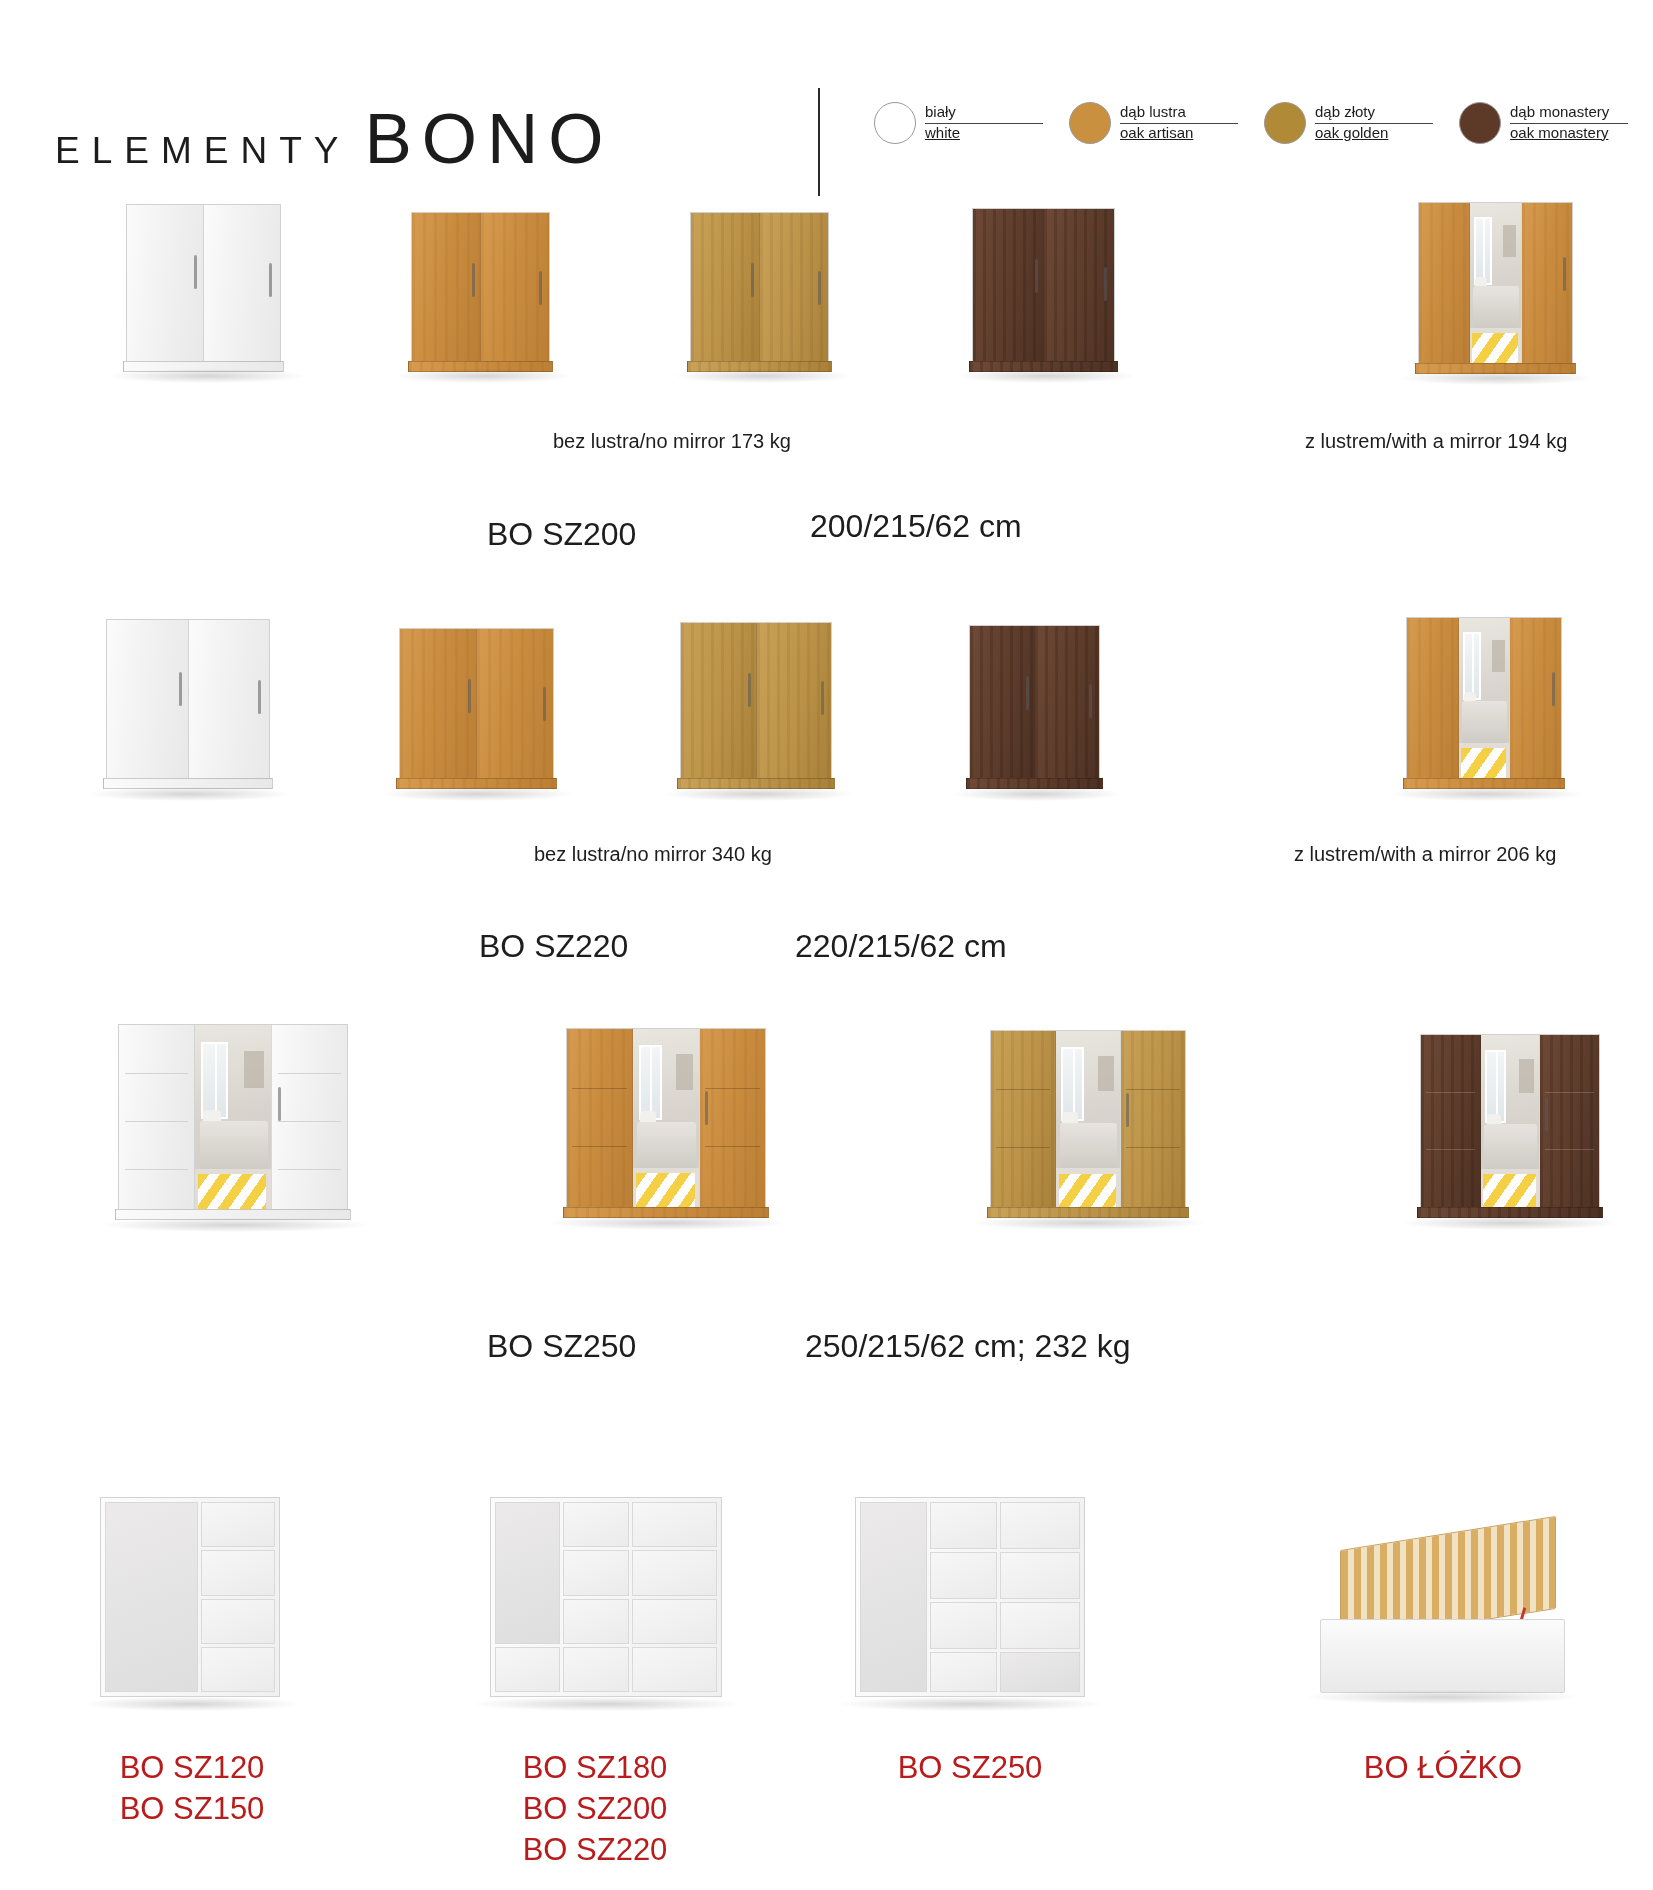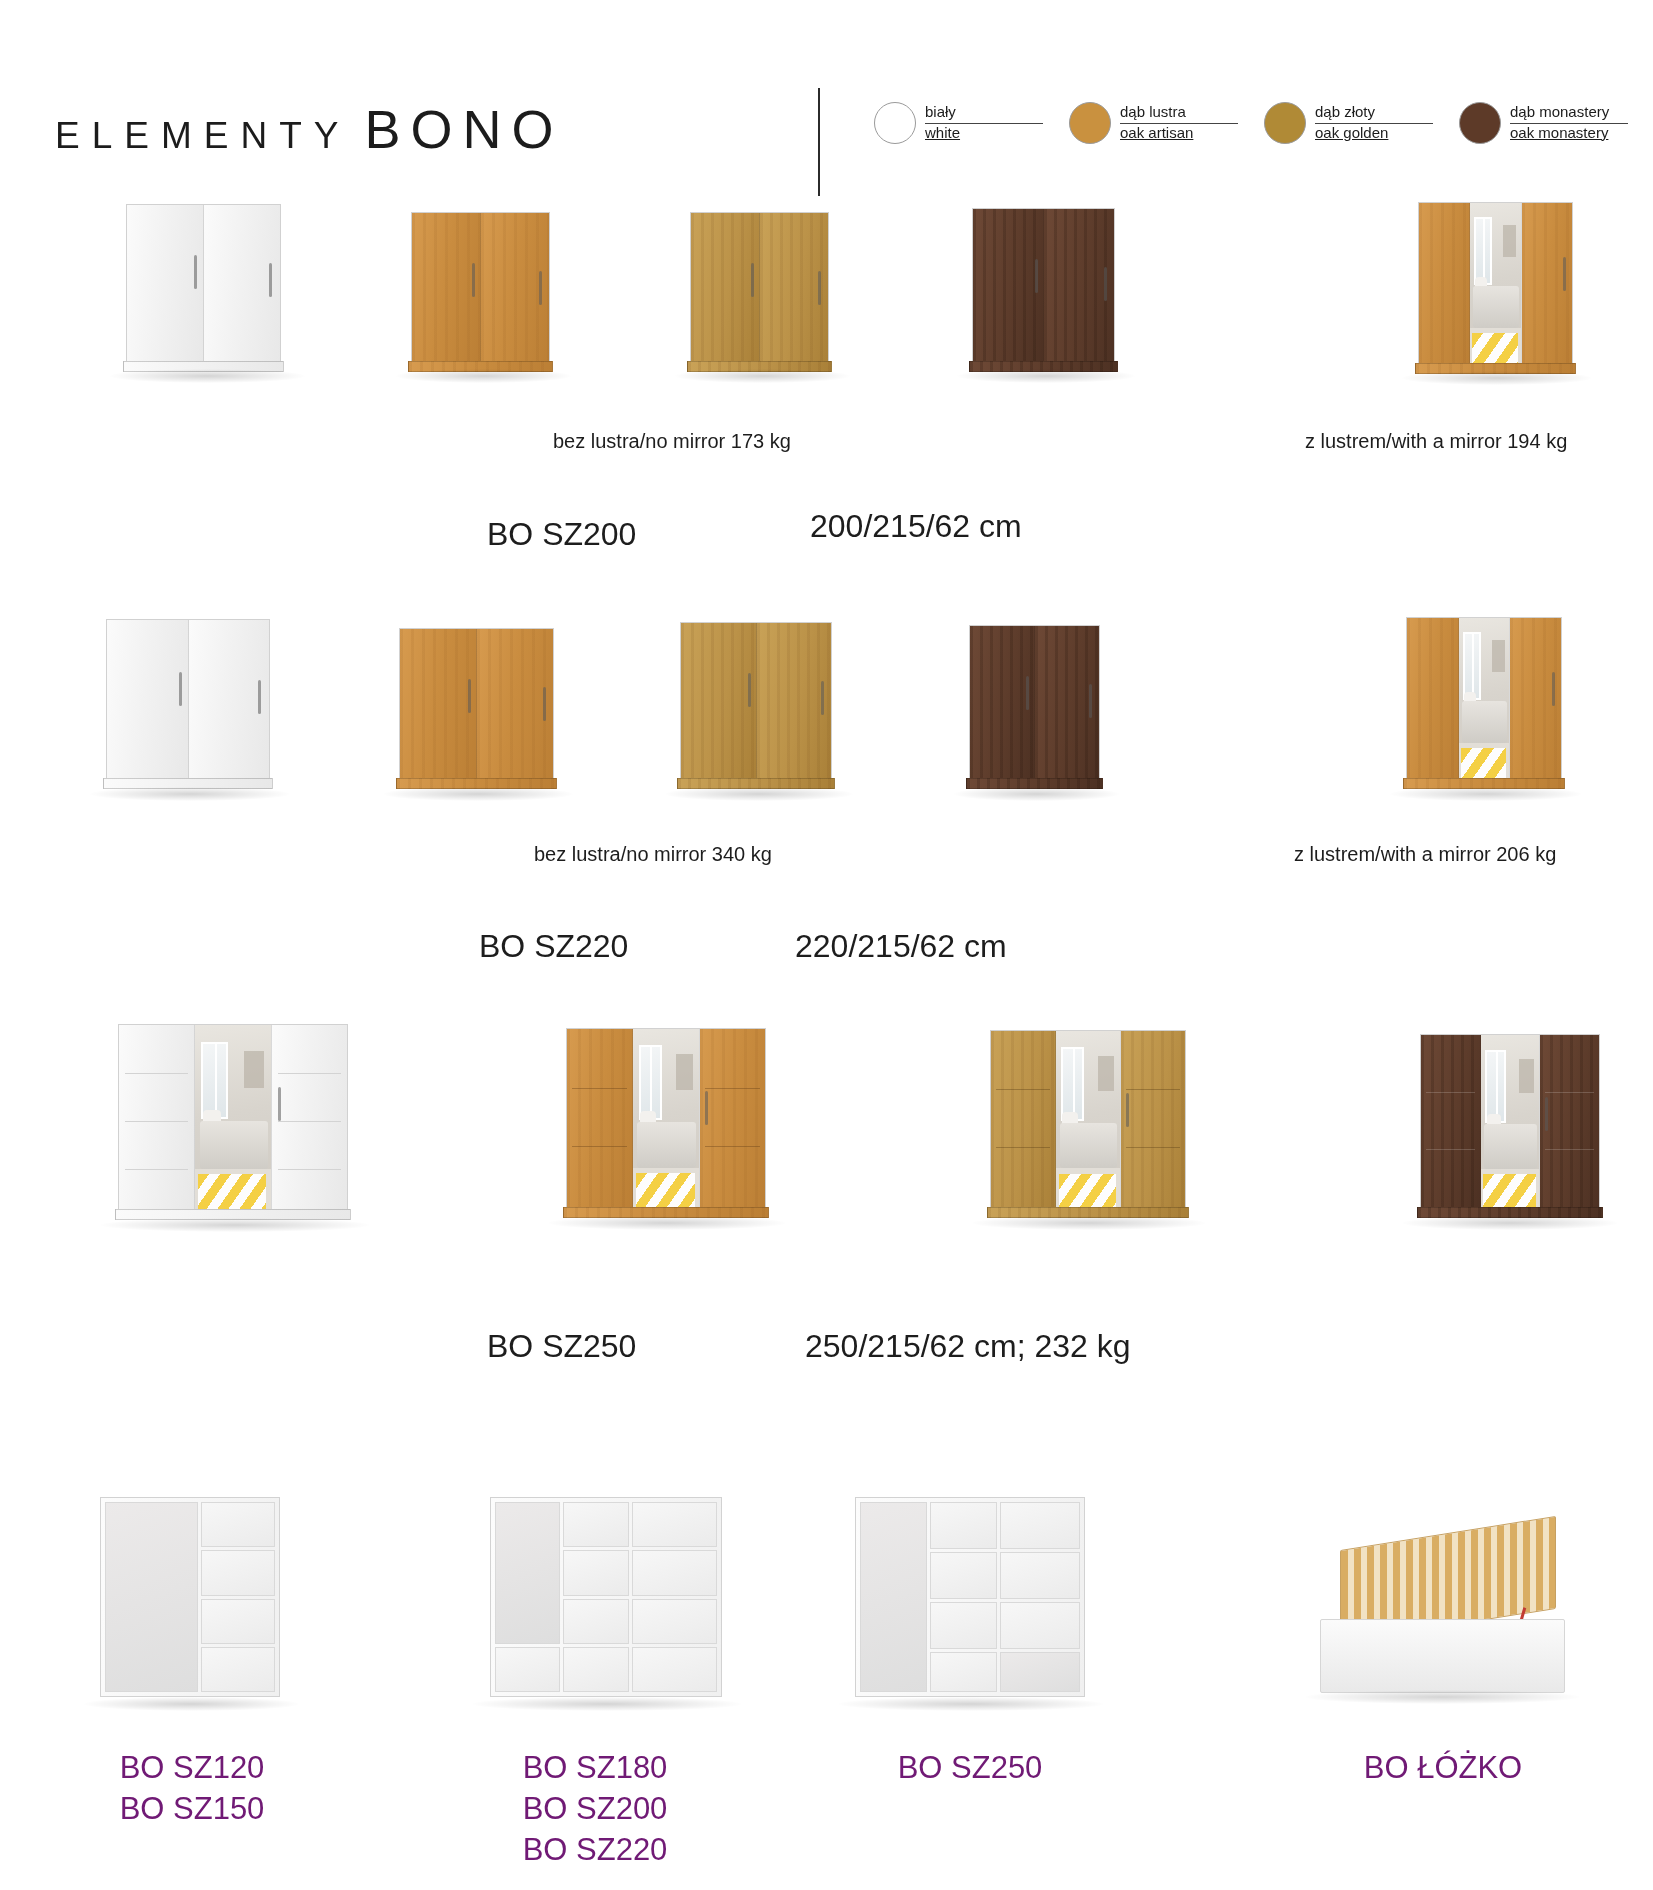--- a/index.html
+++ b/index.html
@@ -35,21 +35,21 @@
     font-size: 52px;
     font-weight: 300;
     letter-spacing: 0.5px;
   }
   .brand .elementy {
     font-size: 37px;
     letter-spacing: 12px;
     font-weight: 400;
   }
   .brand .bono {
-    font-size: 54px;
+    font-size: 71px;
     letter-spacing: 10px;
     font-weight: 400;
     margin-left: 14px;
   }
   .divider-vert {
     position: absolute;
     left: 818px;
     top: 38px;
     width: 2px;
     height: 108px;
@@ -107,21 +107,21 @@
     color: #1d1d1d;
     white-space: nowrap;
     font-weight: 400;
   }
   .bottom-label {
     position: absolute;
     font-size: 31px;
     line-height: 1.32;
     text-align: center;
     white-space: nowrap;
-    color: #701a75;
+    color: #b91c1c;
   }
 
   
   .ward {
     position: absolute;
     border: 1px solid rgba(0,0,0,0.18);
   }
   .ward .body {
     position: absolute;
     inset: 0;

